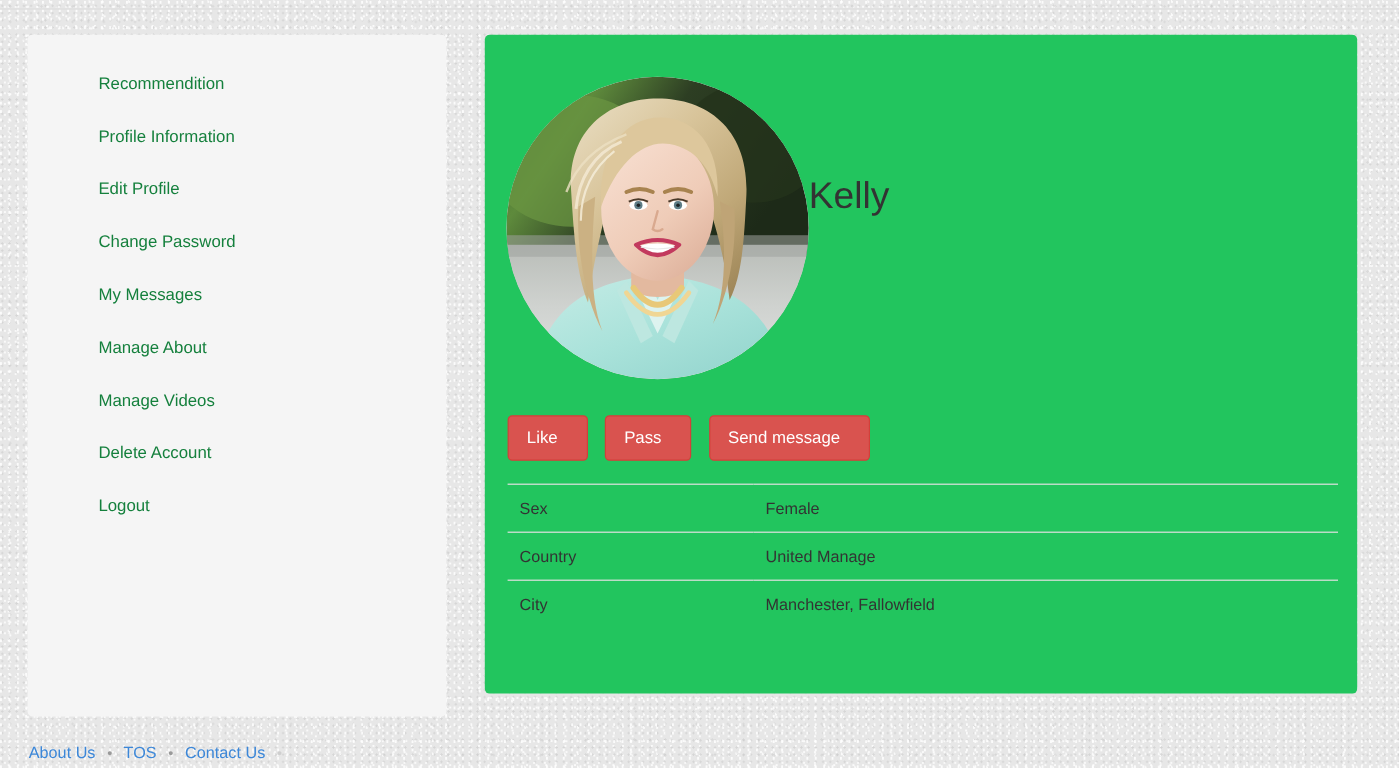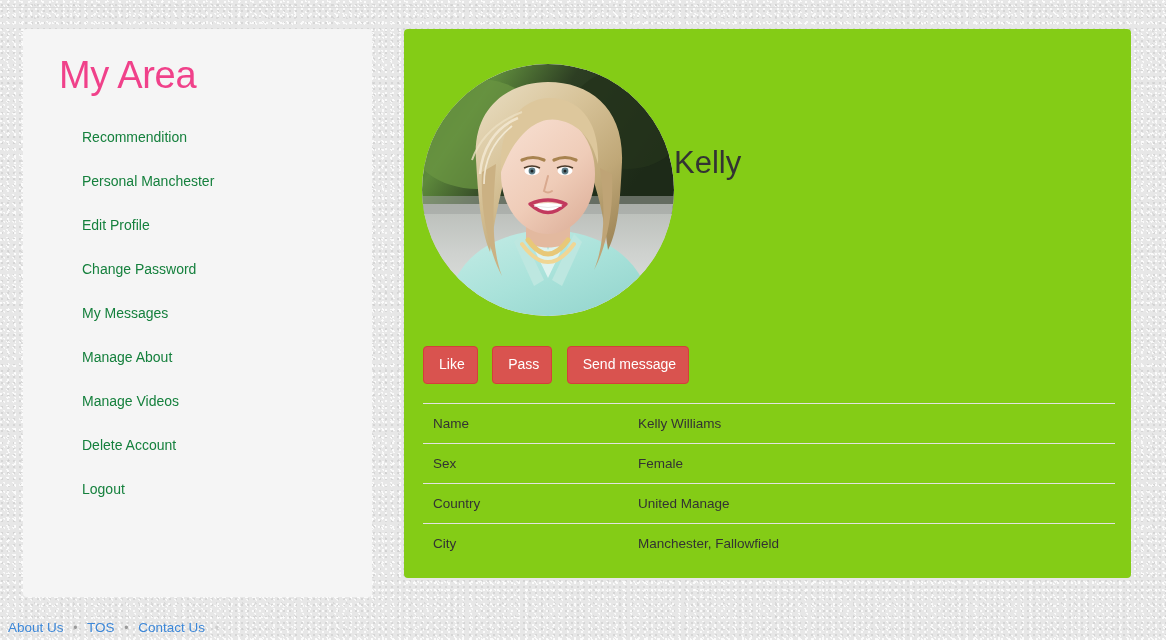--- a/index.html
+++ b/index.html
@@ -74,21 +74,21 @@
     white-space: nowrap;
   }
 
   
   .content {
     position: absolute;
     left: 404px;
     top: 29px;
     width: 727px;
     height: 549px;
-    background: #84cc16;
+    background: #22c55e;
     border-radius: 4px;
     box-sizing: border-box;
   }
   .profile-head {
     position: relative;
     height: 270px;
   }
   .avatar {
     position: absolute;
     left: 18px;
@@ -116,21 +116,21 @@
     left: 19px;
     top: 317px;
   }
   .btn {
     display: inline-block;
     background: #d9534f;
     border: 1px solid #d43f3a;
     color: #ffffff;
     font-size: 14px;
     font-family: "Liberation Sans", sans-serif;
-    padding: 9px 12px 10px 15px;
+    padding: 9px 24px 10px 15px;
     border-radius: 4px;
     margin-right: 10px;
     cursor: pointer;
     line-height: 1.2;
   }
 
   .info-table {
     position: absolute;
     left: 19px;
     top: 374px;
@@ -148,20 +148,21 @@
   .info-table td.label { width: 195px; }
 
   
   .footer {
     position: absolute;
     left: 8px;
     top: 618px;
     font-size: 13.5px;
     line-height: 20px;
     white-space: nowrap;
+    padding-left: 16px;
   }
   .footer a {
     color: #3c87d8;
     text-decoration: none;
     cursor: pointer;
   }
   .sep {
     color: #9a9a9a;
     padding: 0 6px;
     font-size: 12px;
@@ -169,28 +170,27 @@
   .sep-faint { color: #cfcfcf; }
 </style>
 </head>
 <body>
 
 <div class="page">
 
   <div class="top-rule"></div>
 
   <div class="sidebar">
-    <h1 class="sidebar-title">My Area</h1>
     <nav>
       <ul class="nav">
         <li>
             <a class="nav-item" href="#">Recommendition</a>
           </li>
         <li>
-            <a class="nav-item" href="#">Personal Manchester</a>
+            <a class="nav-item" href="#">Profile Information</a>
           </li>
         <li>
             <a class="nav-item" href="#">Edit Profile</a>
           </li>
         <li>
             <a class="nav-item" href="#">Change Password</a>
           </li>
         <li>
             <a class="nav-item" href="#">My Messages</a>
           </li>
@@ -302,24 +302,20 @@
     </div>
 
     <div class="actions">
       <button class="btn" type="button">Like</button>
       <button class="btn" type="button">Pass</button>
       <button class="btn" type="button">Send message</button>
     </div>
 
     <table class="info-table">
       <tbody>
-        <tr>
-          <td class="label">Name</td>
-          <td class="value">Kelly Williams</td>
-        </tr>
         <tr>
           <td class="label">Sex</td>
           <td class="value">Female</td>
         </tr>
         <tr>
           <td class="label">Country</td>
           <td class="value">United Manage</td>
         </tr>
         <tr>
           <td class="label">City</td>

